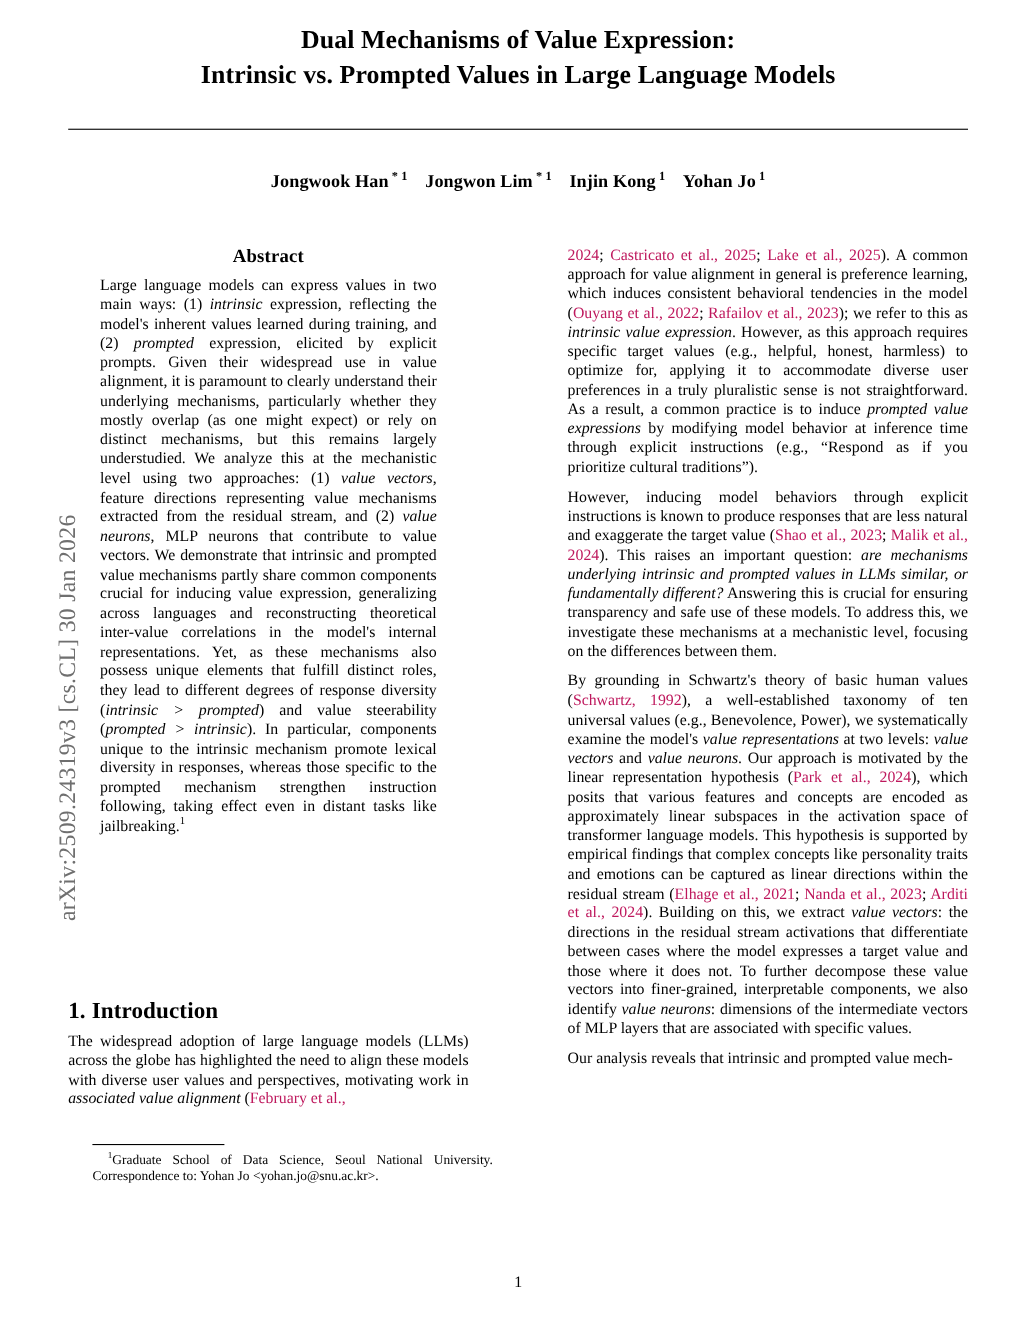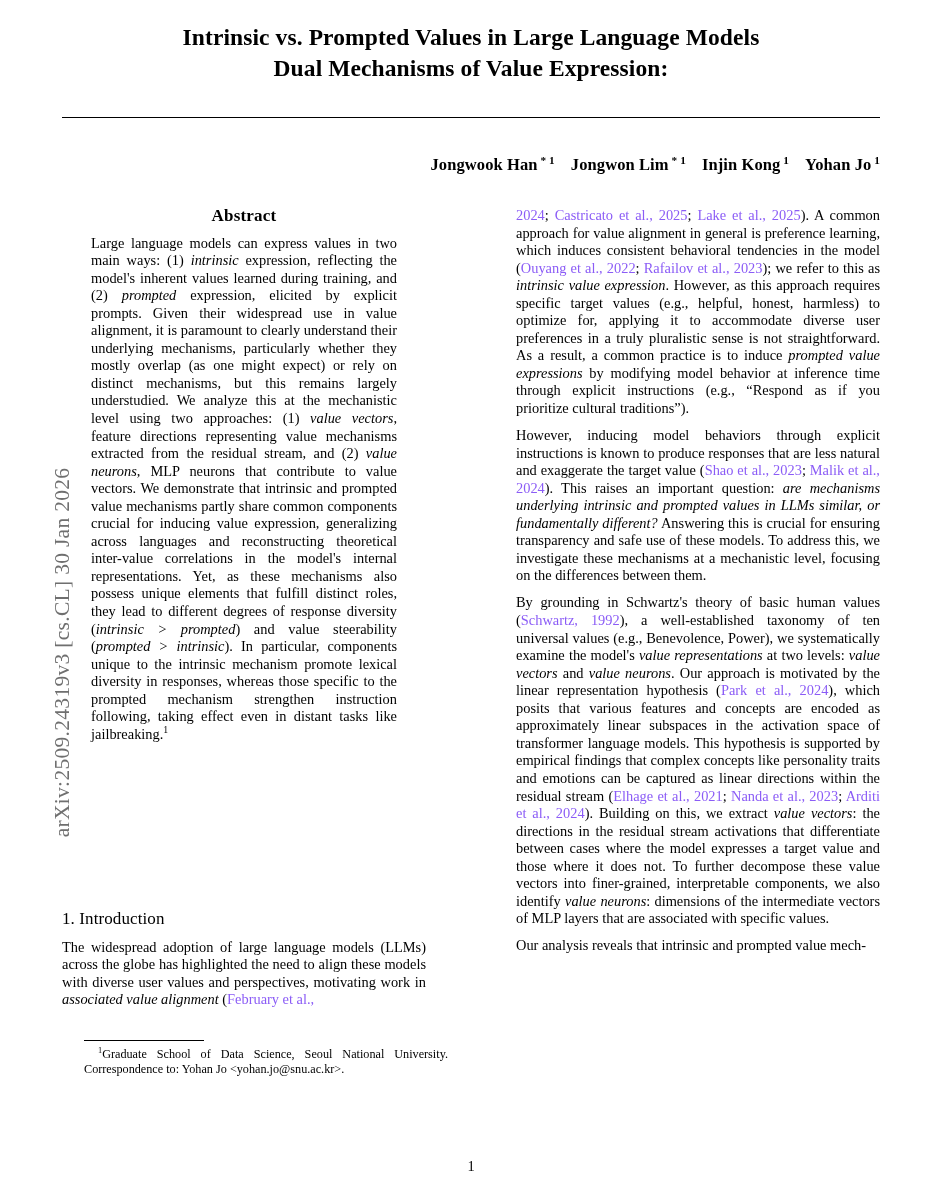--- a/index.html
+++ b/index.html
@@ -58,37 +58,37 @@
     border-top: 1.6px solid #000;
     height: 0;
   }
 
   
   #authors {
     position: absolute;
     left: 62px;
     top: 155px;
     width: 818px;
-    text-align: right;
+    text-align: center;
     font-weight: bold;
     font-size: 16.5px;
     letter-spacing: 0.1px;
   }
   #authors .author { white-space: nowrap; }
   #authors .gap { display: inline-block; width: 16px; }
   sup, .sup {
     font-size: 0.68em;
     vertical-align: super;
     line-height: 0;
   }
 
   
   .col {
     position: absolute;
-    top: 207px;
+    top: 224px;
     width: 364px;
     font-size: 14.4px;
     line-height: 17.55px;
     text-align: justify;
     text-justify: inter-word;
     hyphens: manual;
   }
   #col-left  { left: 62px; }
   #col-right { left: 516px; }
 
@@ -104,22 +104,22 @@
     padding: 0 29px 0 29px;
     text-align: justify;
   }
   p.para {
     margin: 0 0 9.5px 0;
     text-indent: 0;
   }
   p.para.tight { margin-bottom: 0; }
 
   h2.sec {
-    font-weight: normal;
-    font-size: 17px;
+    font-weight: bold;
+    font-size: 21px;
     margin: 0 0 11px 0;
     letter-spacing: 0.1px;
   }
   #intro-wrap {
     position: absolute;
     left: 62px;
     top: 910px;
     width: 364px;
     font-size: 14.4px;
     line-height: 17.55px;
@@ -145,21 +145,21 @@
   }
   #footnotes .fn { margin: 0 0 0 0; text-indent: 14px; }
   #footnotes .preprint {
     font-style: italic;
     margin: 14px 0 0 0;
     text-indent: 0;
   }
   #footnotes .fn2 { margin: 0; text-indent: 14px; }
 
   a.cite, .cite {
-    color: #8b5cf6;
+    color: #be185d;
     text-decoration: none;
   }
   i, .it { font-style: italic; }
 
   #page-number {
     position: absolute;
     left: 0;
     top: 1158px;
     width: 942px;
     text-align: center;
@@ -167,22 +167,22 @@
   }
 </style>
 </head>
 <body>
 
 <div class="page">
 
   <div id="arxiv-stamp">arXiv:2509.24319v3  [cs.CL]  30 Jan 2026</div>
 
   <div id="title-block">
+    <div class="ttl">Dual Mechanisms of Value Expression:</div>
     <div class="ttl">Intrinsic vs. Prompted Values in Large Language Models</div>
-    <div class="ttl">Dual Mechanisms of Value Expression:</div>
   </div>
   <div id="title-rule"></div>
 
   <div id="authors"><span class="author"><span>Jongwook Han</span><sup> * 1</sup></span><span class="gap"></span><span class="author"><span>Jongwon Lim</span><sup> * 1</sup></span><span class="gap"></span><span class="author"><span>Injin Kong</span><sup> 1</sup></span><span class="gap"></span><span class="author"><span>Yohan Jo</span><sup> 1</sup></span></div>
 
   <div class="col" id="col-left">
     <div class="abs-head">Abstract</div>
     <div class="abs-body" id="abstract-body"><span>Large language models can express values in two main ways: (1) </span><i>intrinsic</i><span> expression, reflecting the model's inherent values learned during training, and (2) </span><i>prompted</i><span> expression, elicited by explicit prompts. Given their widespread use in value alignment, it is paramount to clearly understand their underlying mechanisms, particularly whether they mostly overlap (as one might expect) or rely on distinct mechanisms, but this remains largely understudied. We analyze this at the mechanistic level using two approaches: (1) </span><i>value vectors</i><span>, feature directions representing value mechanisms extracted from the residual stream, and (2) </span><i>value neurons</i><span>, MLP neurons that contribute to value vectors. We demonstrate that intrinsic and prompted value mechanisms partly share common components crucial for inducing value expression, generalizing across languages and reconstructing theoretical inter-value correlations in the model's internal representations. Yet, as these mechanisms also possess unique elements that fulfill distinct roles, they lead to different degrees of response diversity (</span><i>intrinsic &gt; prompted</i><span>) and value steerability (</span><i>prompted &gt; intrinsic</i><span>). In particular, components unique to the intrinsic mechanism promote lexical diversity in responses, whereas those specific to the prompted mechanism strengthen instruction following, taking effect even in distant tasks like jailbreaking.</span><sup>1</sup></div>
   </div>
 

